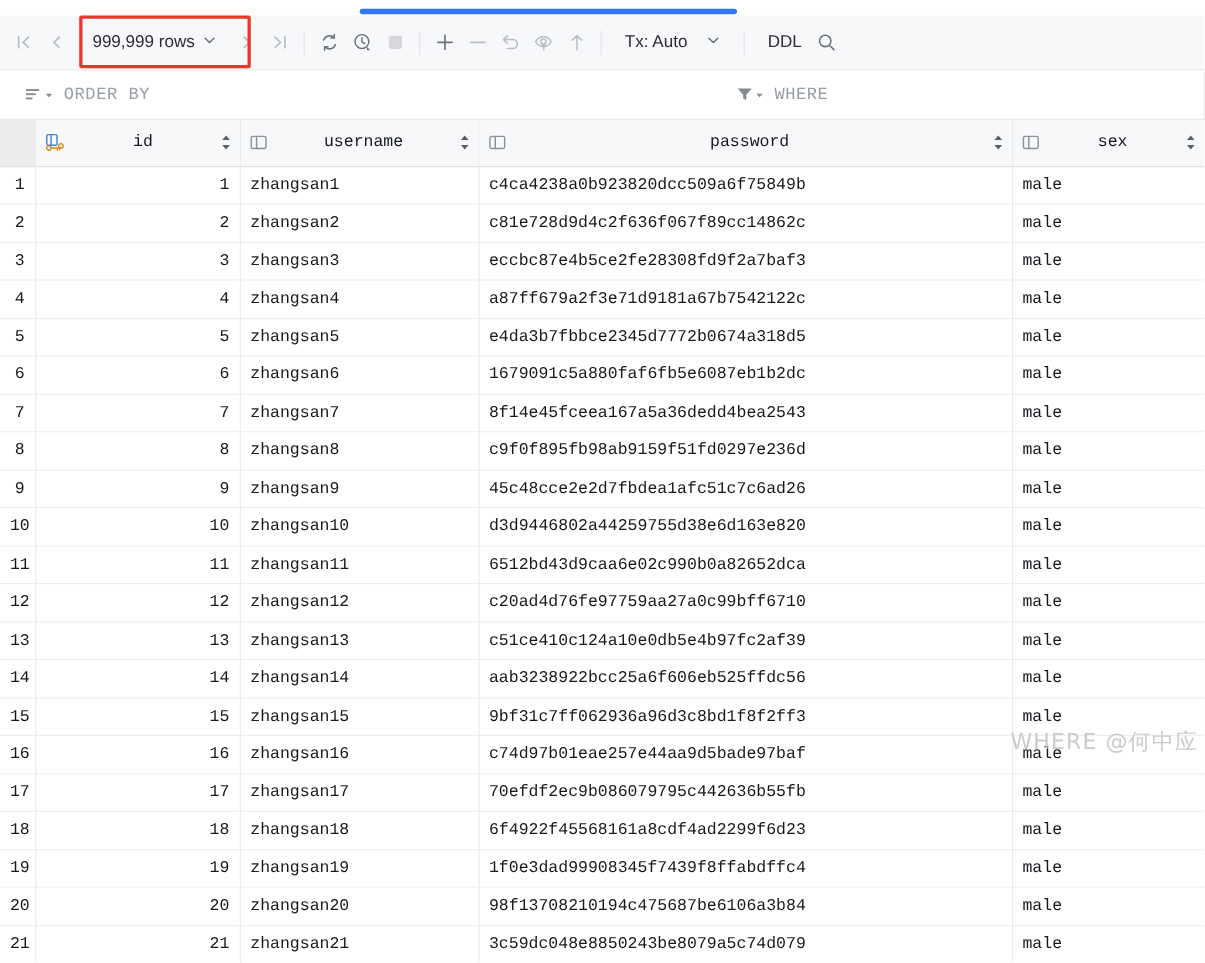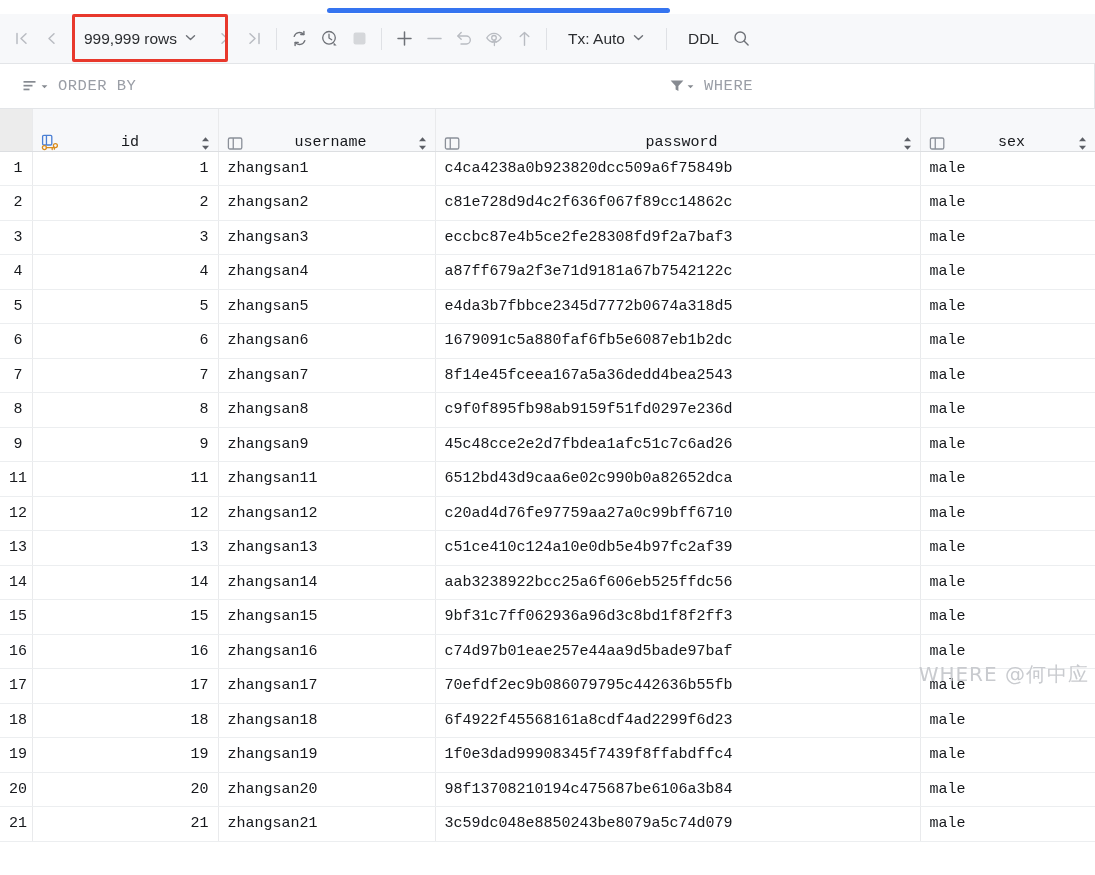--- a/index.html
+++ b/index.html
@@ -48,21 +48,21 @@
     position: absolute; left: 72px; top: 0px;
     width: 156px; height: 48px;
     border: 3px solid #e8382c; border-radius: 2px;
     pointer-events: none;
   }
   .tb-sep {
     width: 1px; height: 22px; background: #dfe1e5;
     margin: 0 7px; flex: 0 0 auto;
   }
   .tb-text {
-    height: 34px; display: flex; align-items: center; gap: 7px;
+    height: 34px; display: flex; align-items: center; gap: 17px;
     padding: 0 8px; font-size: 15.5px; color: #2b2d30; white-space: nowrap;
     flex: 0 0 auto;
   }
   .gap-sm { width: 6px; flex: 0 0 auto; }
 
   
   .filterbar {
     position: absolute; left: 0; top: 64px; width: 1095px; height: 45px;
     background: #ffffff; border-bottom: 1px solid #e3e5e8;
     display: flex; align-items: stretch;
@@ -93,21 +93,21 @@
     font-size: 15px; color: #16181c;
     white-space: nowrap; overflow: hidden;
   }
   table.db thead th {
     background: #f7f8fa; height: 42px;
     border-bottom: 1px solid #dcdee1;
     font-weight: normal; color: #16181c;
     padding: 0 8px;
   }
   th.gutter-h { background: #ececec !important; border-right: 1px solid #e0e1e3; }
-  .th-inner { display: flex; align-items: flex-end; height: 100%; gap: 7px; }
+  .th-inner { display: flex; align-items: center; height: 100%; gap: 7px; }
   .th-inner .lbl { flex: 1 1 auto; }
   .col-ico { display: flex; align-items: center; flex: 0 0 auto; }
   .sort-ico { flex: 0 0 auto; display: flex; align-items: center; color: #5c5f66; }
 
   td.gutter {
     width: 32px; background: #ffffff; color: #b2b7c2;
     text-align: right; padding-right: 9px;
     font-size: 14.5px; border-right: 1px solid #e9eaec;
   }
   td.num { text-align: right; }
@@ -426,20 +426,27 @@
             <td>male</td>
           </tr>
           <tr>
             <td class="gutter">9</td>
             <td class="num">9</td>
             <td>zhangsan9</td>
             <td>45c48cce2e2d7fbdea1afc51c7c6ad26</td>
             <td>male</td>
           </tr>
           <tr>
+            <td class="gutter">10</td>
+            <td class="num">10</td>
+            <td>zhangsan10</td>
+            <td>d3d9446802a44259755d38e6d163e820</td>
+            <td>male</td>
+          </tr>
+          <tr>
             <td class="gutter">11</td>
             <td class="num">11</td>
             <td>zhangsan11</td>
             <td>6512bd43d9caa6e02c990b0a82652dca</td>
             <td>male</td>
           </tr>
           <tr>
             <td class="gutter">12</td>
             <td class="num">12</td>
             <td>zhangsan12</td>

